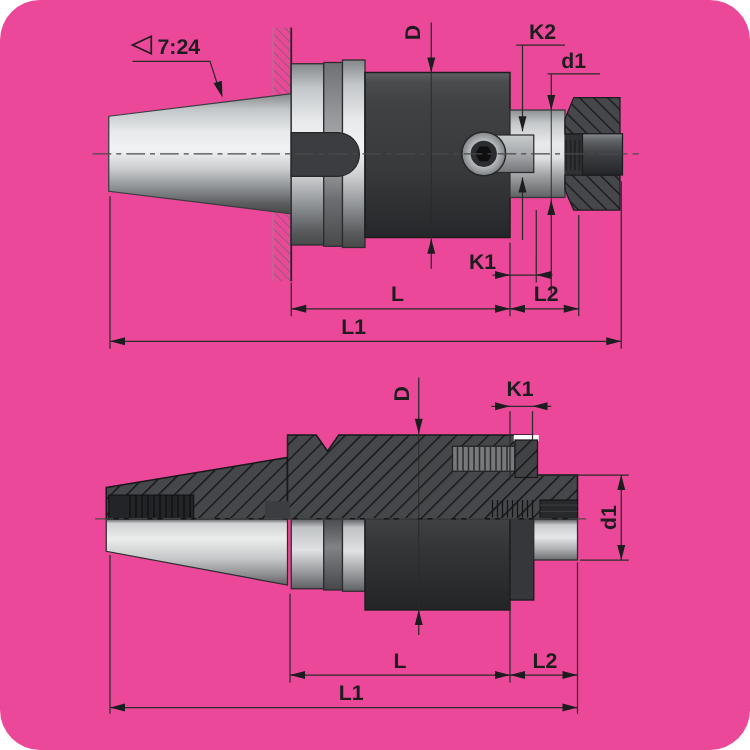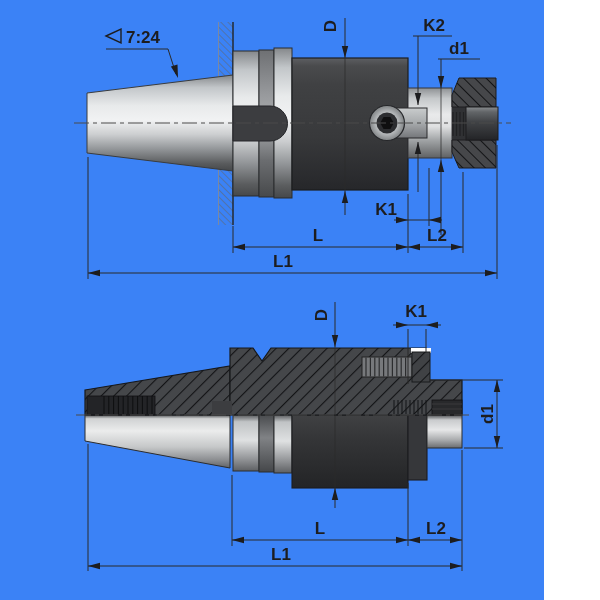--- a/index.html
+++ b/index.html
@@ -1,16 +1,16 @@
 <!DOCTYPE html>
 <html><head>
 <meta charset="utf-8">
 <style>
   html,body{margin:0;padding:0;background:#ffffff;}
-  .stage{width:544px;height:600px;position:relative;background:#3b82f6;overflow:hidden;}
+  .stage{width:600px;height:600px;position:relative;background:#ec4899;overflow:hidden;border-radius:32px;}
   .lbl{font-family:"Liberation Sans",sans-serif;font-size:17px;font-weight:600;fill:#1d1d1f;}
   .dim{stroke:#2b2b2b;stroke-width:1;fill:none;}
   .dimthin{stroke:#2b2b2b;stroke-width:0.8;fill:none;opacity:.95;}
   .arr{fill:#1d1d1f;stroke:none;}
   .cl{stroke:#4a4a4a;stroke-width:1;fill:none;stroke-dasharray:15 4 4 4;}
 </style>
 </head>
 <body>
 
 <div class="stage">

